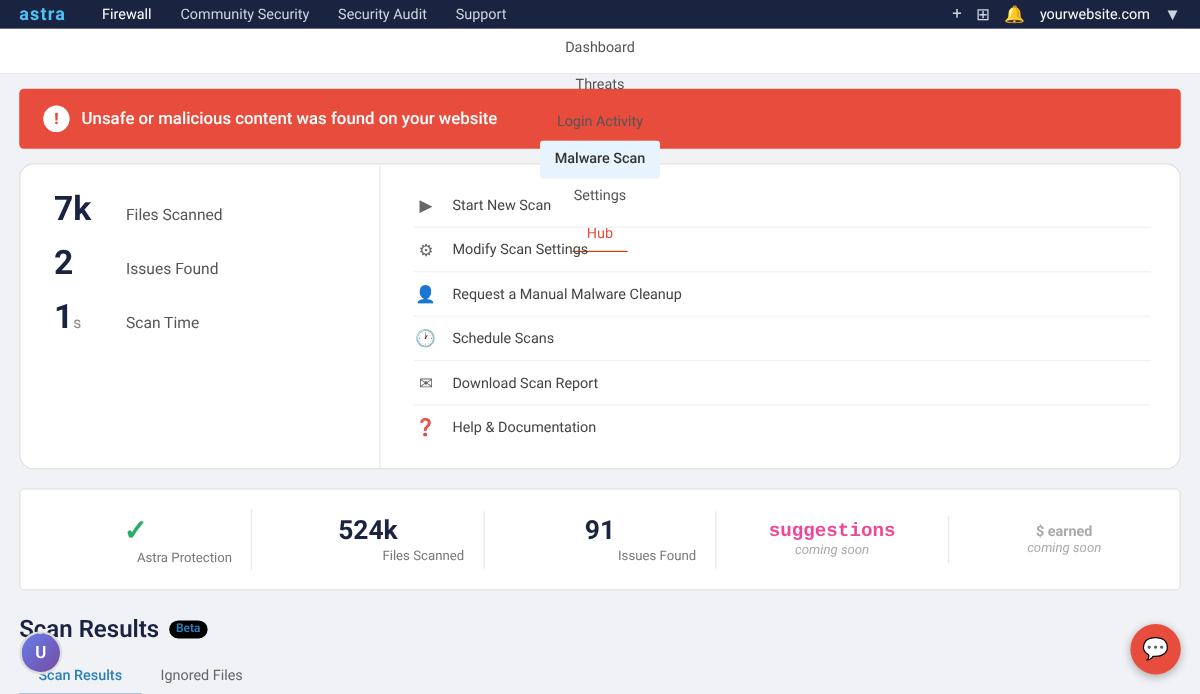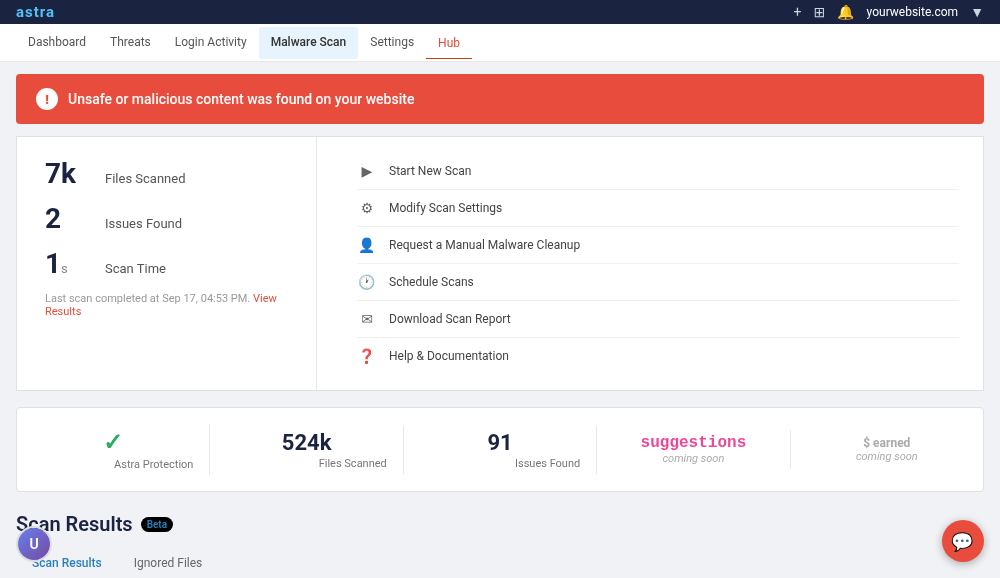--- a/index.html
+++ b/index.html
@@ -9,34 +9,34 @@
     .top-nav { background: #1a2340; display: flex; align-items: center; padding: 0 16px; height: 24px; }
     .top-nav .logo { color: white; font-weight: 700; font-size: 15px; margin-right: 20px; letter-spacing: 1px; }
     .top-nav .logo span { color: #4fc3f7; }
     .nav-items { display: flex; gap: 4px; }
     .nav-item { color: #cdd4e0; font-size: 12px; padding: 6px 10px; cursor: pointer; border-radius: 3px; }
     .nav-item.active { color: white; }
     .top-nav-right { margin-left: auto; display: flex; align-items: center; gap: 12px; color: #cdd4e0; font-size: 12px; }
     .top-nav-right .site-name { color: white; }
 
     
-    .sub-nav { background: white; display: flex; align-items: center; padding: 0 16px; height: 38px; border-bottom: 1px solid #e8e8e8; }
+    .sub-nav { background: white; display: flex; align-items: center; padding: 0 16px; height: 38px; border-bottom: 1px solid #e8e8e8; flex-direction: column; }
     .sub-nav-item { color: #555; font-size: 12px; padding: 8px 12px; cursor: pointer; border-bottom: 2px solid transparent; margin-bottom: -1px; }
     .sub-nav-item.active { background: #e8f4fd; border-radius: 3px; color: #333; font-weight: 500; }
     .sub-nav-item.highlight { color: #e74c3c; border-bottom: 1px solid #c2410c; }
 
     
     .alert-banner { background: #e74c3c; color: white; padding: 14px 20px; display: flex; align-items: center; gap: 10px; margin: 12px 16px; border-radius: 4px; font-size: 14px; font-weight: 500; }
     .alert-icon { width: 22px; height: 22px; background: white; border-radius: 50%; display: flex; align-items: center; justify-content: center; color: #e74c3c; font-weight: 900; font-size: 13px; flex-shrink: 0; }
 
     
     .main-content { padding: 0 16px 16px; }
 
     
-    .stats-actions-row { display: flex; gap: 16px; background: white; border: 1px solid #e0e0e0; border-radius: 0; margin-bottom: 16px; }
+    .stats-actions-row { display: flex; gap: 4px; background: white; border: 1px solid #e0e0e0; border-radius: 12px; margin-bottom: 16px; }
 
     .stats-panel { padding: 20px 28px; flex: 0 0 300px; border-right: 1px solid #e8e8e8; }
     .stat-row { display: flex; align-items: baseline; gap: 12px; margin-bottom: 12px; }
     .stat-number { font-size: 28px; font-weight: 700; color: #1a2340; min-width: 48px; }
     .stat-label { font-size: 13px; color: #555; }
     .stat-sub { font-size: 11px; color: #999; margin-top: 10px; }
     .stat-sub a { color: #e74c3c; text-decoration: none; }
     .stat-number .unit { font-size: 13px; font-weight: 400; color: #888; }
 
     .actions-panel { flex: 1; padding: 16px 24px; }
@@ -73,20 +73,26 @@
 
     
     .nav-icon { color: #cdd4e0; font-size: 14px; cursor: pointer; }
   </style>
 </head>
 <body>
 
 <nav class="top-nav">
   <div class="logo">
     <span>astra</span>
+  </div>
+  <div class="nav-items">
+    <div class="nav-item active">Firewall</div>
+    <div class="nav-item">Community Security</div>
+    <div class="nav-item">Security Audit</div>
+    <div class="nav-item">Support</div>
   </div>
   <div class="top-nav-right">
     <span class="nav-icon">+</span>
     <span class="nav-icon">⊞</span>
     <span class="nav-icon">🔔</span>
     <span class="site-name">yourwebsite.com</span>
     <span class="nav-icon">▼</span>
   </div>
 </nav>
 
@@ -115,24 +121,20 @@
       <div class="stat-row">
         <div class="stat-number">2</div>
         <div class="stat-label">Issues Found</div>
       </div>
       <div class="stat-row">
         <div class="stat-number">
           <span>1</span><span class="unit">s</span>
         </div>
         <div class="stat-label">Scan Time</div>
       </div>
-      <div class="stat-sub">
-        <span>Last scan completed at Sep 17, 04:53 PM.</span>
-        <a href="#">View Results</a>
-      </div>
     </div>
 
     <div class="actions-panel">
       <div class="action-item">
         <div class="action-icon">▶</div>
         <div class="action-text">Start New Scan</div>
       </div>
       <div class="action-item">
         <div class="action-icon">⚙</div>
         <div class="action-text">Modify Scan Settings</div>

